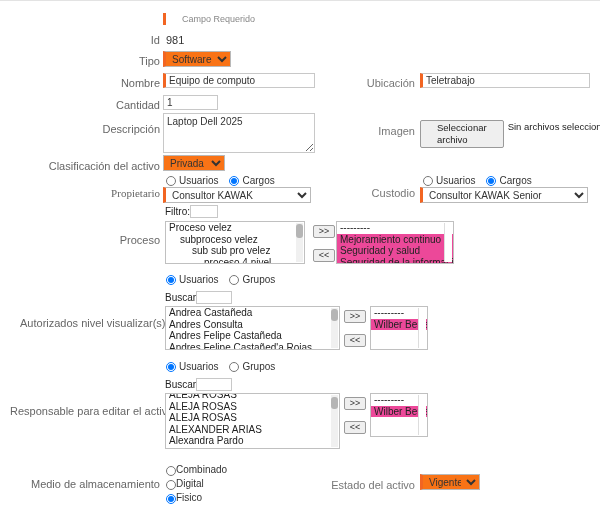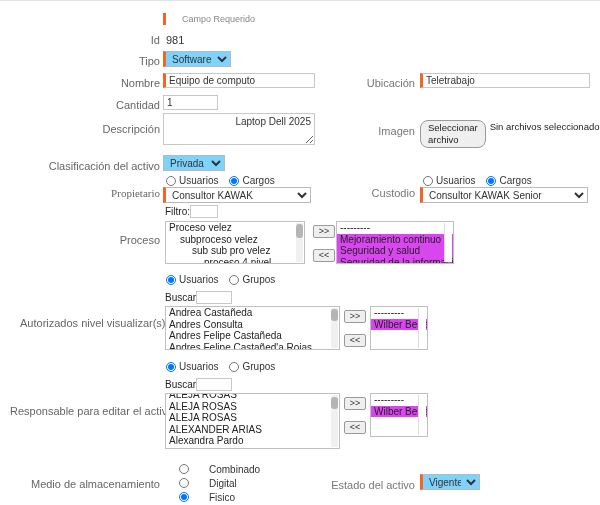--- a/index.html
+++ b/index.html
@@ -20,43 +20,43 @@
   input.txt{
     box-sizing:border-box;height:15px;font-size:10px;
     font-family:"Liberation Sans",sans-serif;color:#333;
     border:1px solid #c8c8c8;background:#fff;padding:0 3px;outline:none;
   }
   input.txt.req{border-left:3px solid #f26522;}
 
   select.sel{
     box-sizing:border-box;height:16px;font-size:10px;
     font-family:"Liberation Sans",sans-serif;color:#333;
-    border:1px solid #b9b9b9;background:#7dd3fc;padding:0 2px;outline:none;
+    border:1px solid #b9b9b9;background:#f97316;padding:0 2px;outline:none;
     -webkit-appearance:menulist;appearance:menulist;
   }
   select.sel.req{border-left:3px solid #f26522;}
   select.wide{background:#fff;}
 
   textarea.ta{
     box-sizing:border-box;font-size:10px;font-family:"Liberation Sans",sans-serif;
     color:#333;border:1px solid #c8c8c8;background:#fff;padding:2px 3px;
     outline:none;resize:both;line-height:12px;
   }
 
   .radio-grp{position:absolute;display:flex;align-items:center;gap:11px;font-size:10px;color:#333;}
   .radio-grp .opt{display:flex;align-items:center;gap:3px;cursor:pointer;}
   .radio-grp input[type=radio]{margin:0;width:10px;height:10px;}
   .radio-col{position:absolute;font-size:10px;color:#333;}
-  .radio-col .opt{display:flex;align-items:flex-start;gap:20px;height:12px;line-height:12px;cursor:pointer;margin-left:13px;}
+  .radio-col .opt{display:flex;align-items:flex-end;gap:0;height:12px;line-height:12px;cursor:pointer;}
   .radio-col input[type=radio]{margin:0;width:10px;height:10px;}
 
   .filetag{position:absolute;display:flex;align-items:stretch;font-size:9.5px;}
   .filebtn{
     border:1px solid #9a9a9a;background:#efefef;color:#222;
-    padding:1px 7px;line-height:12px;border-radius:8px;cursor:pointer;
+    padding:1px 16px;line-height:12px;border-radius:2px;cursor:pointer;
   }
   .filetxt{color:#222;padding:1px 4px;line-height:12px;white-space:nowrap;}
 
   .lb{
     box-sizing:border-box;border:1px solid #c0c0c0;background:#fff;overflow:hidden;
     position:absolute;font-size:10px;line-height:11.5px;color:#222;
   }
   .lb .it{padding:0 3px;white-space:nowrap;overflow:hidden;}
   .lb .it.indent1{padding-left:14px;}
   .lb .it.indent2{padding-left:26px;}
@@ -64,21 +64,21 @@
   .lb .scroll{
     position:absolute;right:1px;top:1px;width:7px;bottom:1px;background:#f0f0f0;
   }
   .lb .thumb{position:absolute;right:1px;width:7px;background:#b5b5b5;border-radius:3px;}
 
   .lb-right{
     box-sizing:border-box;border:1px solid #c0c0c0;background:#fff;overflow:hidden;
     position:absolute;font-size:10px;line-height:11.5px;color:#222;
   }
   .lb-right .it{padding:0 3px;white-space:nowrap;}
-  .lb-right .it.sel{background:#d946ef;}
+  .lb-right .it.sel{background:#ec4899;}
   .lb-right .rail{position:absolute;right:1px;top:1px;bottom:1px;width:7px;background:#fff;border-left:1px solid #ddd;}
 
   .arrbtn{
     position:absolute;box-sizing:border-box;width:22px;height:13px;
     border:1px solid #9a9a9a;background:#efefef;border-radius:2px;
     font-size:9px;line-height:11px;text-align:center;color:#333;cursor:pointer;
     font-family:"Liberation Sans",sans-serif;
   }
 
   .minilbl{position:absolute;font-size:10px;color:#222;line-height:12px;}
@@ -102,21 +102,21 @@
   <div class="lbl-left" style="left:60px;top:76px;width:100px;">Nombre</div>
   <input class="txt req" style="position: absolute; left: 163px; top: 73px; width: 152px;" value="Equipo de computo">
 
   <div class="lbl-right" style="left:330px;top:76px;width:85px;">Ubicación</div>
   <input class="txt req" style="position: absolute; left: 420px; top: 73px; width: 170px;" value="Teletrabajo">
 
   <div class="lbl-left" style="left:60px;top:98px;width:100px;">Cantidad</div>
   <input class="txt" style="position: absolute; left: 163px; top: 95px; width: 55px;" value="1">
 
   <div class="lbl-left" style="left:40px;top:122px;width:120px;">Descripción</div>
-  <textarea class="ta" style="position: absolute; left: 163px; top: 113px; width: 152px; height: 32px; text-align: right;">Laptop Dell 2025</textarea>
+  <textarea class="ta" style="position: absolute; left: 163px; top: 113px; width: 152px; height: 40px;">Laptop Dell 2025</textarea>
 
   <div class="lbl-right" style="left:330px;top:124px;width:85px;">Imagen</div>
   <div class="filetag" style="left:420px;top:120px;">
     <div class="filebtn">Seleccionar archivo</div>
     <div class="filetxt">Sin archivos seleccionados</div>
   </div>
 
   <div class="lbl-left" style="left:20px;top:159px;width:140px;">Clasificación del activo</div>
   <select class="sel" style="position:absolute;left:163px;top:155px;width:62px;">
     <option>Privada</option>

